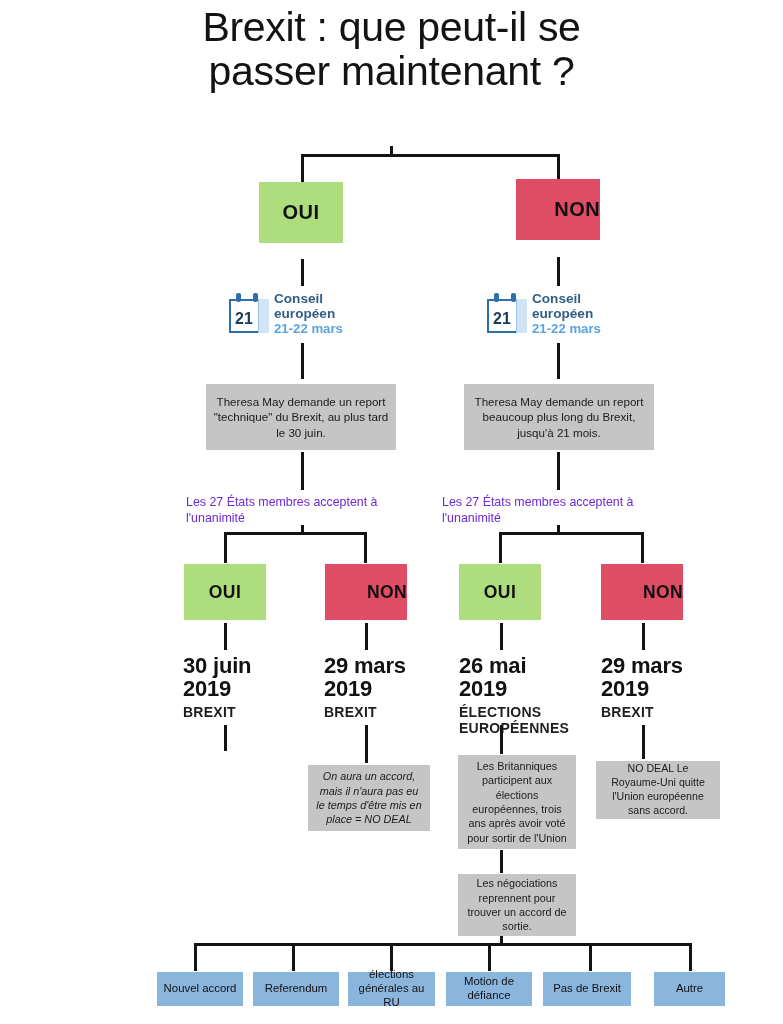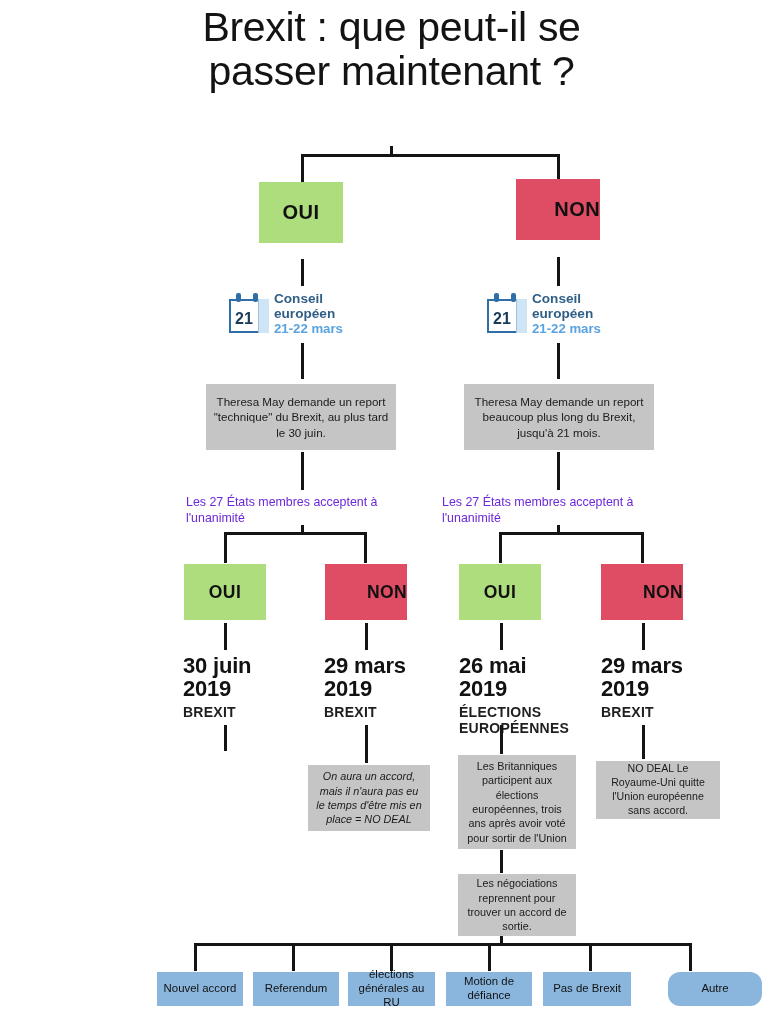--- a/index.html
+++ b/index.html
@@ -314,17 +314,17 @@
   </div>
   <div class="abs bbtn" style="left:348px;top:972px;width:87px;">
     <span>élections générales au RU</span>
   </div>
   <div class="abs bbtn" style="left:446px;top:972px;width:86px;">
     <span>Motion de défiance</span>
   </div>
   <div class="abs bbtn" style="left:543px;top:972px;width:88px;">
     <span>Pas de Brexit</span>
   </div>
-  <div class="abs bbtn" style="left:668px;top:972px;width:94px;border-radius:12px;">
+  <div class="abs bbtn" style="left:654px;top:972px;width:71px;">
     <span>Autre</span>
   </div>
 
 </div>
 
 </body></html>

